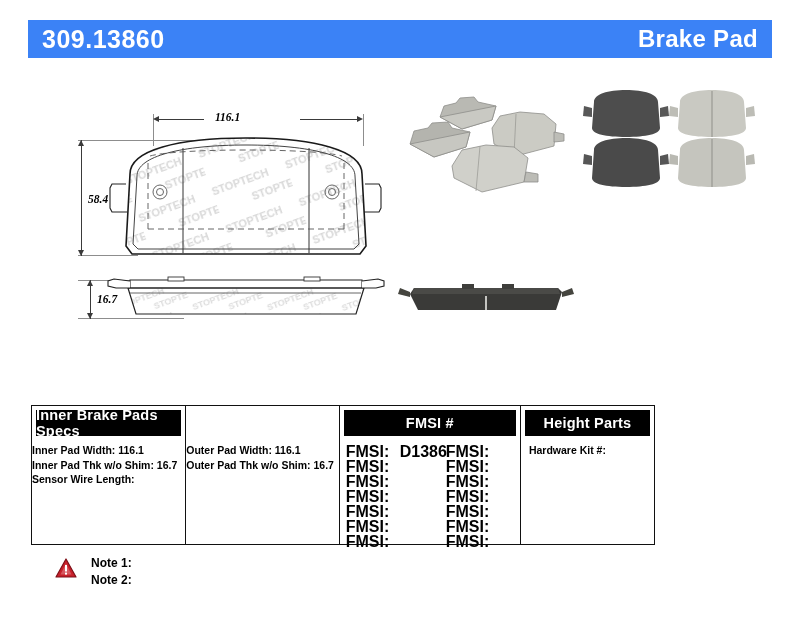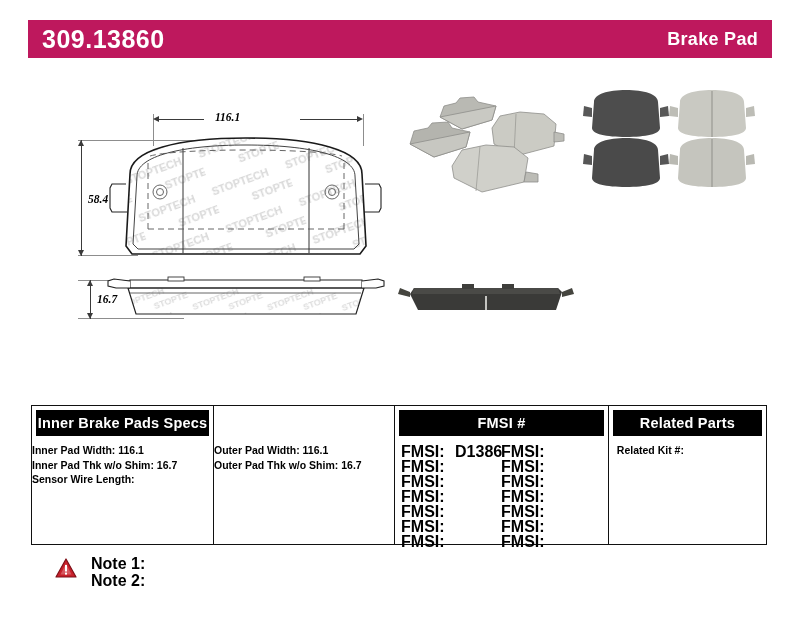--- a/index.html
+++ b/index.html
@@ -4,28 +4,28 @@
 <style>
   html,body{margin:0;padding:0;background:#fff;}
   body{
     width:800px;height:619px;position:relative;overflow:hidden;
     font-family:"Liberation Sans", sans-serif;color:#000;
   }
 
   
   .header-bar{
     position:absolute;left:28px;top:20px;width:744px;height:38px;
-    background:#be185d;display:flex;align-items:center;justify-content:space-between;
+    background:#3b82f6;display:flex;align-items:center;justify-content:space-between;
     padding:0 14px;box-sizing:border-box;
   }
   .header-bar .part-no{
     color:#fff;font-size:25px;font-weight:bold;letter-spacing:.5px;line-height:1;
   }
   .header-bar .cat{
-    color:#fff;font-size:18px;font-weight:bold;letter-spacing:.3px;line-height:1;
+    color:#fff;font-size:24px;font-weight:bold;letter-spacing:.3px;line-height:1;
   }
 
   
   .drawings{position:absolute;left:0;top:62px;width:800px;height:330px;}
 
   .dim-label{
     position:absolute;font-size:11.5px;font-weight:bold;font-style:italic;
     font-family:"Liberation Serif", serif;white-space:nowrap;
   }
   .lead{position:absolute;background:#3a3a3a;}
@@ -38,21 +38,21 @@
   .arrow{position:absolute;width:0;height:0;}
   .arrow.left{border-top:3px solid transparent;border-bottom:3px solid transparent;border-right:6px solid #3a3a3a;}
   .arrow.right{border-top:3px solid transparent;border-bottom:3px solid transparent;border-left:6px solid #3a3a3a;}
   .arrow.up{border-left:3px solid transparent;border-right:3px solid transparent;border-bottom:6px solid #3a3a3a;}
   .arrow.down{border-left:3px solid transparent;border-right:3px solid transparent;border-top:6px solid #3a3a3a;}
 
   .svgwrap{position:absolute;}
 
   
   .spec-table{
-    position:absolute;left:31px;top:405px;width:736px;height:140px;
+    position:absolute;left:31px;top:405px;width:624px;height:140px;
     border:1px solid #111;box-sizing:border-box;display:flex;
   }
   .col{position:relative;box-sizing:border-box;height:100%;}
   .col + .col{border-left:1px solid #111;}
   .col-inner{width:182px;}
   .col-outer{width:182px;}
   .col-fmsi{width:215px;}
   .col-related{width:159px;}
 
   .col-head{
@@ -74,21 +74,21 @@
   .fmsi-row{font-size:16px;font-weight:bold;line-height:15px;white-space:nowrap;}
   .fmsi-row .val{padding-left:6px;}
 
   .related-row{
     font-size:10.5px;font-weight:bold;line-height:15px;padding-left:8px;white-space:nowrap;
   }
 
   
   .notes{position:absolute;left:55px;top:555px;display:flex;align-items:flex-start;}
   .warn-icon{width:22px;height:20px;margin-top:3px;margin-right:14px;flex:none;}
-  .note-lines div{font-size:16px;font-weight:bold;line-height:17px;white-space:nowrap;}
+  .note-lines div{font-size:12px;font-weight:bold;line-height:17px;white-space:nowrap;}
 </style>
 </head>
 <body>
 
 <div class="header-bar">
   <div class="part-no">309.13860</div>
   <div class="cat">Brake Pad</div>
 </div>
 
 <div class="drawings">
@@ -352,25 +352,25 @@
             <span>FMSI:</span>
             <span class="val"></span>
           </div>
         </div>
       </div>
     </div>
   </div>
 
   <div class="col col-related">
     <div class="col-head">
-      <span>Related Parts</span>
+      <span>Height Parts</span>
     </div>
     <div class="col-body">
       <div class="related-row">
-        <span>Related Kit #:</span>
+        <span>Hardware Kit #:</span>
         <span></span>
       </div>
     </div>
   </div>
 </div>
 
 <div class="notes">
   <div class="warn-icon">
     <svg width="22" height="20" viewBox="0 0 22 20">
       <path d="M11,1 L21,19 L1,19 Z" fill="#c8202a" stroke="#7d1018" stroke-width="1.2" stroke-linejoin="round"></path>

